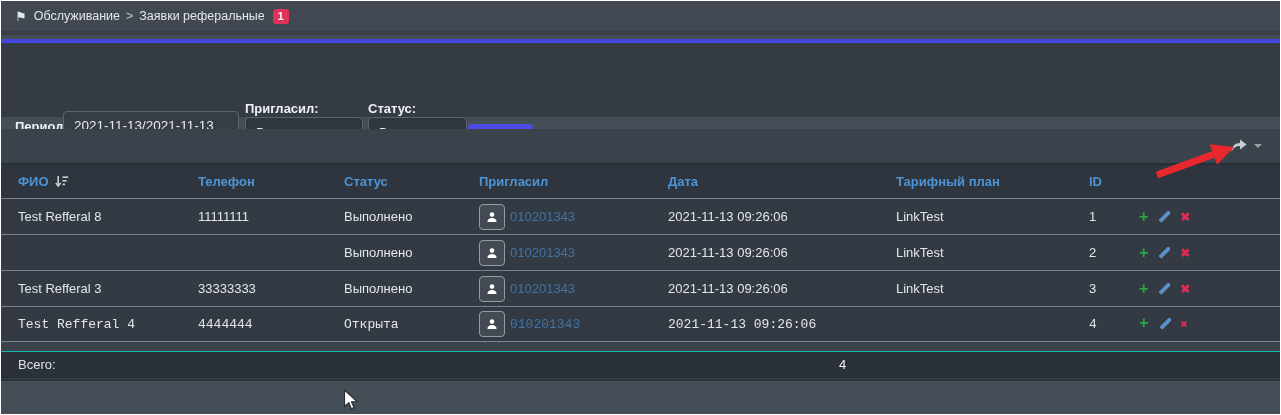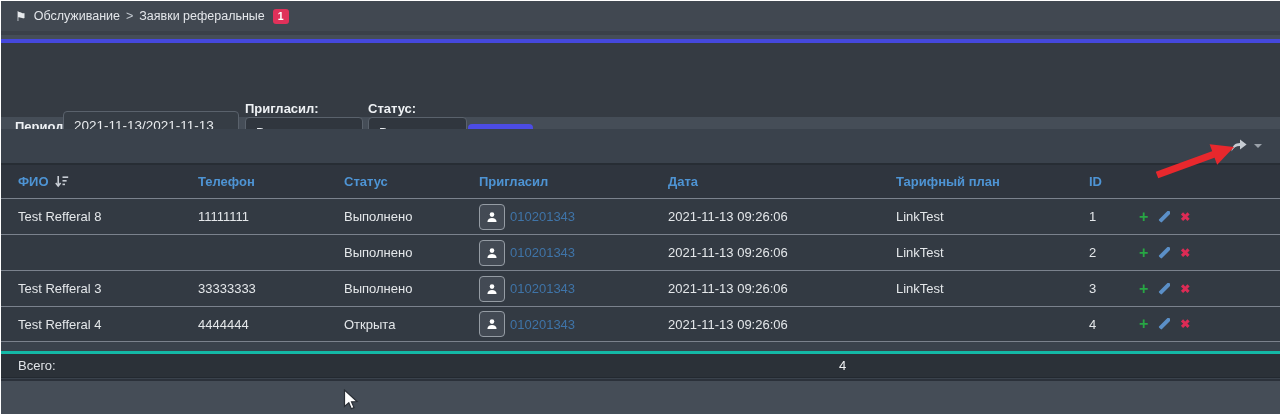--- a/index.html
+++ b/index.html
@@ -69,34 +69,34 @@
   .thead {
     position:absolute; left:0; top:34px; width:100%; height:35px;
     background:#2f353e; border-top:2px solid #272d34;
     color:#4e94d4; font-size:13px; font-weight:600;
   }
   .thead .cell, .trow .cell, .tfoot .cell { position:absolute; top:0; height:100%; display:flex; align-items:center;justify-content:flex-end; }
   .sort-icon { margin-left:6px; display:inline-flex; }
 
   .tbody { position:absolute; left:0; top:69px; width:100%; }
   .trow { position:relative; width:100%; height:36px; background:#333a43; border-top:1px solid #7b828d; color:#e4e7ea; font-size:13px; }
-  .trow:last-child { border-bottom:1px solid #7b828d; }
+  .trow:last-child { border-bottom:1px solid #7b828d;font-family:Liberation Mono, monospace; }
   .user-btn {
     width:26px; height:26px; background:#434a54; border:1px solid #959ca4; border-radius:4px;
     display:flex; align-items:center; justify-content:center; cursor:pointer; margin-right:5px;
   }
   .invited-link { color:#3f74a8; text-decoration:none; cursor:pointer; }
   .actions { display:flex; align-items:center; gap:10px; }
   .act-add { color:#27a744; font-weight:bold; font-size:16px; cursor:pointer; line-height:14px; }
   .act-edit { cursor:pointer; display:inline-flex; }
   .act-del { color:#dc2b55; font-weight:bold; font-size:12px; cursor:pointer; }
 
   .tfoot {
     position:absolute; left:0; top:222px; width:100%; height:27px;
-    background:#2b3138; border-top:3px solid #14b8a6; border-bottom:1px solid #232930;
+    background:#2b3138; border-top:1px solid #14b8a6; border-bottom:1px solid #232930;
     color:#dfe3e7; font-size:13px;
   }
   .tfoot .total-value { position:absolute; left:838px; top:0; height:100%; display:flex; align-items:center; color:#f0f2f4; }
 
   
   .annotation-arrow { position:absolute; left:1146px; top:130px; pointer-events:none; }
   .mouse-cursor { position:absolute; left:342px; top:388px; pointer-events:none; }
 </style>
 </head>
 <body>

